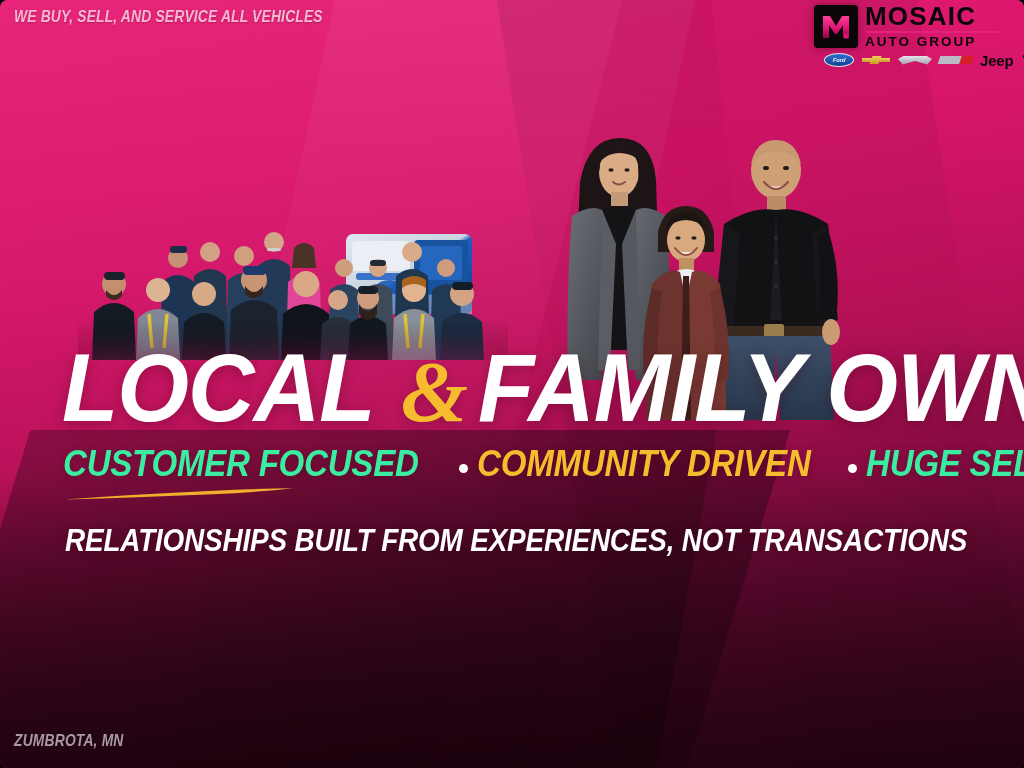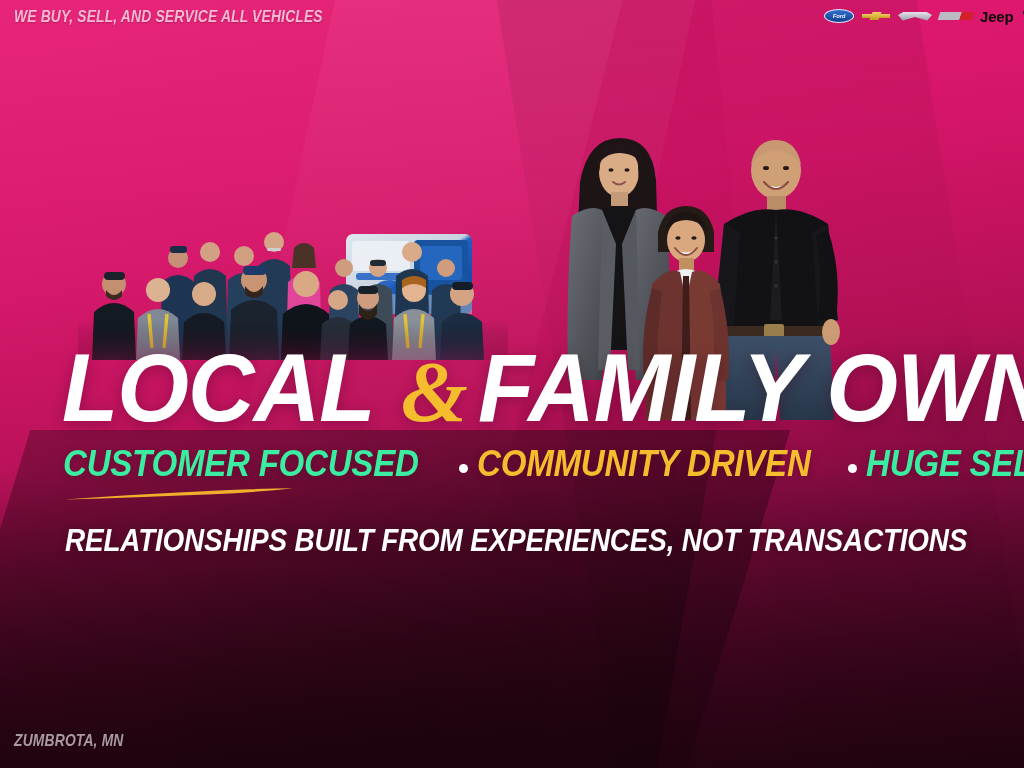--- a/index.html
+++ b/index.html
@@ -9,20 +9,21 @@
     background: #000;
   }
   #stage {
     position: relative;
     width: 1024px;
     height: 768px;
     overflow: hidden;
     font-family: "Liberation Sans", sans-serif;
     background: #c2185b;
     user-select: none;
+    border-radius: 8px;
   }
 
   
   .bg-base {
     position: absolute;
     inset: 0;
     background: linear-gradient(170deg, #e31a72 0%, #d31367 30%, #b50f56 52%, #6d0b36 75%, #2e0719 100%);
   }
   .facet {
     position: absolute;
@@ -286,20 +287,40 @@
   <div class="facet facet-b"></div>
   <div class="facet facet-c"></div>
   <div class="facet facet-d"></div>
   <div class="facet facet-e"></div>
   <div class="facet facet-g"></div>
   <div class="facet facet-f"></div>
 
   <div class="tagline-top">WE BUY, SELL, AND SERVICE ALL VEHICLES</div>
 
   <div class="logo-block">
+    <div class="logo-row">
+      <div class="logo-mark">
+        <svg width="44" height="43" viewBox="0 0 44 43" aria-hidden="true">
+          <defs>
+            <linearGradient id="mgrad" x1="0" y1="0" x2="0" y2="1">
+              <stop offset="0%" stop-color="#ff3e9b"></stop>
+              <stop offset="55%" stop-color="#e01472"></stop>
+              <stop offset="100%" stop-color="#8c0a45"></stop>
+            </linearGradient>
+          </defs>
+          <path d="M9 33 L9 11 L16 11 L22 21 L28 11 L35 11 L35 33 L29 33 L29 20 L23 29 L21 29 L15 20 L15 33 Z" fill="url(#mgrad)"></path>
+          <rect x="30" y="29" width="4.5" height="4.5" fill="#e01472"></rect>
+        </svg>
+      </div>
+      <div class="logo-words">
+        <div class="logo-mosaic">MOSAIC</div>
+        <div class="logo-rule"></div>
+        <div class="logo-auto">AUTO GROUP</div>
+      </div>
+    </div>
     <div class="brand-strip">
       <div class="brand">
         <div class="brand-ford">
             <span>Ford</span>
           </div>
       </div>
       <div class="brand">
         <div class="brand-chevy"></div>
       </div>
       <div class="brand">

